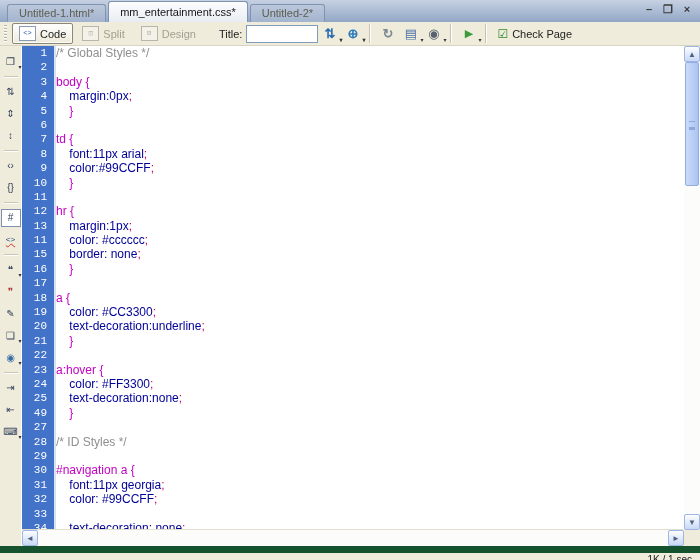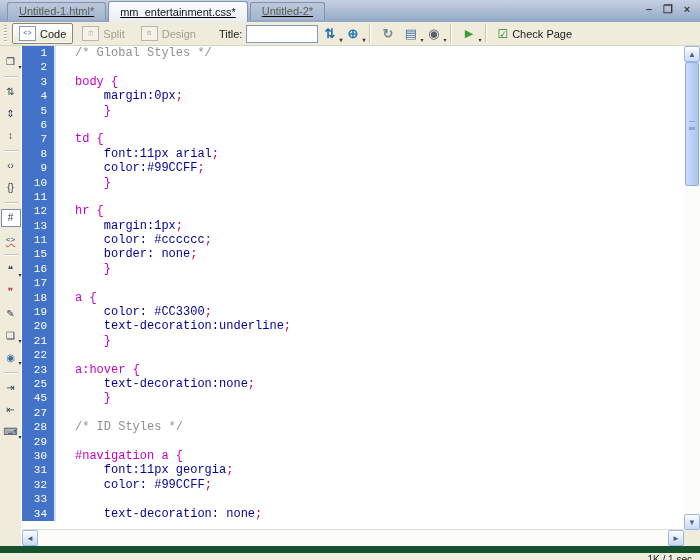--- a/index.html
+++ b/index.html
@@ -1,18 +1,18 @@
 <!DOCTYPE html>
 <html><head>
 <meta charset="utf-8">
 <style>
   html,body{margin:0;padding:0;}
   .window{width:700px;height:560px;position:relative;background:#EFECDC;font-family:"Liberation Sans",sans-serif;overflow:hidden;box-sizing:border-box;}
   
-  .tabbar{height:22px;background:linear-gradient(#C6D1E2,#92A7C6);display:flex;align-items:center;padding-left:7px;position:relative;text-decoration:underline;}
+  .tabbar{height:22px;background:linear-gradient(#C6D1E2,#92A7C6);display:flex;align-items:flex-end;padding-left:7px;position:relative;}
   .tab{height:17px;line-height:17px;padding:0 11px;font-size:11px;color:#5D5D50;background:linear-gradient(#BBC7DB,#A3B4CE);border:1px solid #8093B1;border-bottom:none;border-radius:3px 3px 0 0;margin-right:2px;white-space:nowrap;cursor:default;}
   .tab.active{height:20px;line-height:20px;background:linear-gradient(#FBFCFE,#E9EDF3);color:#151515;}
   .winctl{position:absolute;right:5px;top:2px;display:flex;gap:3px;}
   .winbtn{width:16px;height:15px;font-size:11px;font-weight:bold;color:#3A3A3A;text-align:center;line-height:14px;cursor:default;}
   
   .toolbar{height:23px;display:flex;align-items:center;background:#EFECDC;border-bottom:1px solid #D9D5C5;padding-left:3px;}
   .grip{width:4px;height:18px;margin:0 4px 0 1px;background:repeating-linear-gradient(#B8B4A4 0 1px,#FFF 1px 2px,transparent 2px 3px);background-size:3px 3px;background-repeat:repeat-y;}
   .vbtn{display:flex;align-items:center;gap:4px;height:19px;padding:0 6px;font-size:11px;color:#222;border:1px solid transparent;border-radius:2px;margin-right:2px;}
   .vbtn .bico{width:15px;height:13px;border:1px solid #8A9AB4;background:#FFF;font-size:7px;line-height:12px;text-align:center;color:#2A5BA8;font-family:"Liberation Mono",monospace;}
   .vbtn.active{background:linear-gradient(#FFFFFF,#EDEAD9);border-color:#8A867A;box-shadow:inset 0 0 0 1px #FDFDF8;}
@@ -40,21 +40,21 @@
   .sbico.invalid .g{color:#23437A;font-size:8px;text-decoration:underline wavy #D03030;}
   .sbico.danger .g{color:#B33A3A;}
   .sbico.blue .g{color:#3A6EA5;}
   .sbico .g{line-height:1;}
   .sbsep{width:14px;height:1px;background:#C9C5B5;border-bottom:1px solid #FFF;margin:3px 0;}
   
   .editor{flex:1;display:flex;flex-direction:column;background:#FFF;min-width:0;}
   .code-scroll{height:484px;overflow:hidden;}
   .row{display:flex;height:14.4px;}
   .ln{width:34px;flex:none;background:#4273C8;color:#FFF;text-align:right;padding-right:7px;font-family:"Liberation Mono",monospace;font-size:11px;line-height:14.4px;box-sizing:border-box;border-right:2px solid #D7E2F2;}
-  .lc{font-family:Liberation Mono, monospace;font-size:12px;line-height:14.4px;white-space:pre;padding-left:19px;}
+  .lc{font-family:Liberation Sans, sans-serif;font-size:12px;line-height:14.4px;white-space:pre;padding-left:0;}
   .tk-c{color:#8F8F8F;}
   .tk-s{color:#C400C4;}
   .tk-b{color:#C400C4;}
   .tk-t{color:#000099;}
   .tk-p{color:#CC0066;}
   
   .hscroll{height:16px;display:flex;background:#F4F3EC;border-top:1px solid #E2DFD2;}
   .sbtn{width:16px;height:16px;flex:none;background:linear-gradient(#FDFEFF,#C9D8F4);border:1px solid #9EB6E4;border-radius:2px;color:#4D6185;font-size:8px;display:flex;align-items:center;justify-content:center;box-sizing:border-box;}
   .htrack{flex:1;background:#FCFCFA;}
   .vscroll{width:16px;background:#F6F6F2;display:flex;flex-direction:column;height:500px;flex:none;}
@@ -281,25 +281,29 @@
           </div>
           <div class="row">
             <span class="ln">22</span>
             <span class="lc"></span>
           </div>
           <div class="row">
             <span class="ln">23</span>
             <span class="lc"><span class="tk-s">a:hover</span><span class="tk-t"> </span><span class="tk-b">{</span></span>
           </div>
           <div class="row">
+            <span class="ln">24</span>
+            <span class="lc"><span class="tk-t">    color: #FF3300</span><span class="tk-p">;</span></span>
+          </div>
+          <div class="row">
             <span class="ln">25</span>
             <span class="lc"><span class="tk-t">    text-decoration:none</span><span class="tk-p">;</span></span>
           </div>
           <div class="row">
-            <span class="ln">45</span>
+            <span class="ln">49</span>
             <span class="lc"><span class="tk-t">    </span><span class="tk-b">}</span></span>
           </div>
           <div class="row">
             <span class="ln">27</span>
             <span class="lc"></span>
           </div>
           <div class="row">
             <span class="ln">28</span>
             <span class="lc"><span class="tk-c">/* ID Styles */</span></span>
           </div>

